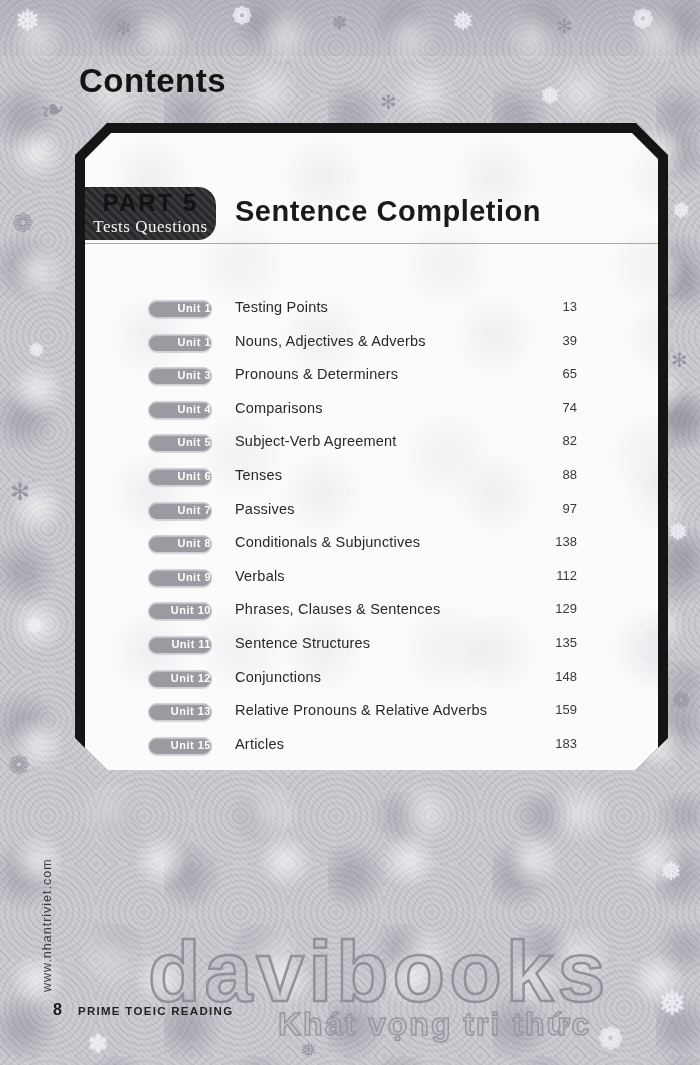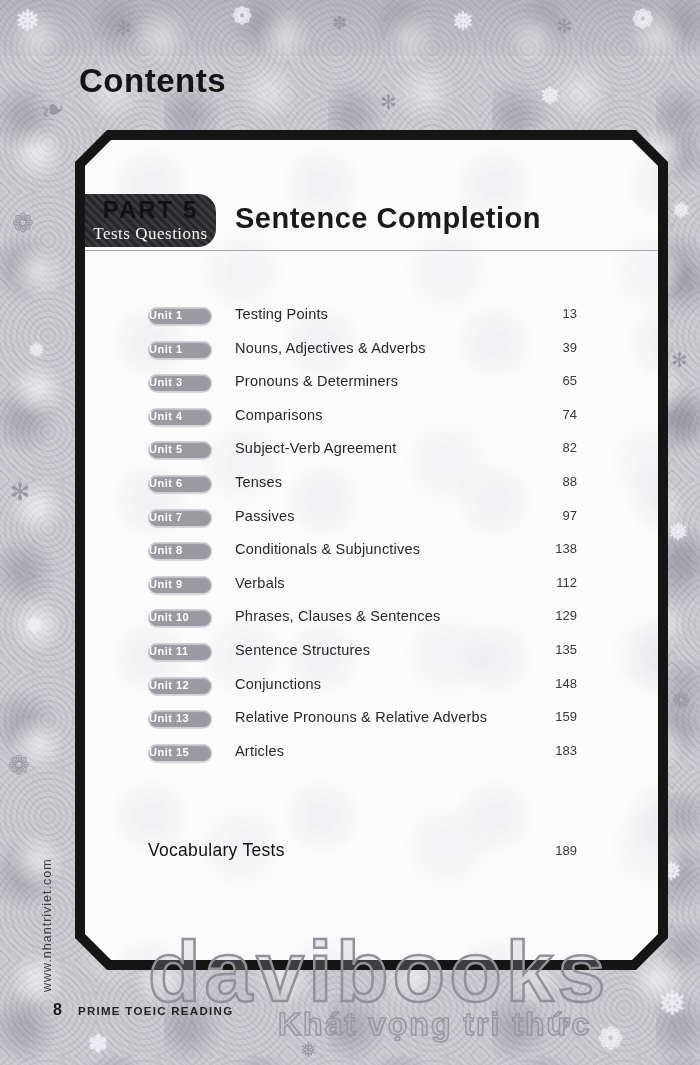--- a/index.html
+++ b/index.html
@@ -28,21 +28,21 @@
   .orn{position:absolute;z-index:1;line-height:1;}
   .orn.light{color:#eceaf2;text-shadow:0 0 2px rgba(255,255,255,0.8);}
   .orn.dark{color:#9897a2;}
   
   .contents-title{
     position:absolute;left:79px;top:62px;z-index:2;margin:0;
     font-size:33px;font-weight:700;color:#141414;letter-spacing:0.5px;
   }
   
   .frame-outer{
-    position:absolute;left:75px;top:130px;width:593px;height:840px;z-index:2;
+    position:absolute;left:75px;top:123px;width:593px;height:647px;z-index:2;
     background:#151515;
     clip-path:polygon(32px 0, calc(100% - 32px) 0, 100% 32px, 100% calc(100% - 32px), calc(100% - 32px) 100%, 32px 100%, 0 calc(100% - 32px), 0 32px);
   }
   .frame-inner{
     position:absolute;left:10px;top:10px;width:573px;height:820px;
     background-color:#fbfbfb;
     background-image:
       radial-gradient(circle at 38% 28%, rgba(204,204,216,0.22) 0 10px, rgba(204,204,216,0) 42px),
       radial-gradient(circle at 76% 68%, rgba(204,204,216,0.18) 0 12px, rgba(204,204,216,0) 46px);
     background-size:172px 158px,206px 192px;
@@ -66,21 +66,21 @@
     font-size:29px;font-weight:700;color:#1a1a1a;letter-spacing:0.5px;line-height:32px;
   }
   .title-rule{position:absolute;left:0;right:0;top:110px;height:1px;background:#a6a6ac;}
   
   .unit-list{position:absolute;left:0;top:160px;width:100%;}
   .unit-row{position:relative;height:33.6px;}
   .unit-pill{
     position:absolute;left:63px;top:7px;width:64px;height:18px;box-sizing:border-box;
     background:#9b9aa1;border:1px solid #d2d1d8;border-radius:9px;
     color:#ffffff;font-size:11px;font-weight:700;letter-spacing:0.5px;
-    text-align:left;line-height:15px;
+    text-align:right;line-height:15px;
     box-shadow:inset 0 1px 1px rgba(255,255,255,0.45), 0 1px 1px rgba(0,0,0,0.15);
   }
   .unit-title{position:absolute;left:150px;top:6px;font-size:14.5px;color:#28282a;letter-spacing:0.2px;}
   .unit-page{position:absolute;right:81px;top:6px;font-size:13px;color:#39393b;}
   .vocab-row{position:absolute;left:0;top:700px;width:100%;height:30px;}
   .vocab-title{position:absolute;left:63px;top:0;font-size:17.5px;color:#111113;letter-spacing:0.3px;}
   .vocab-page{position:absolute;right:81px;top:3px;font-size:13px;color:#39393b;}
   
   .side-url{
     position:absolute;left:40px;top:816px;height:176px;z-index:3;

